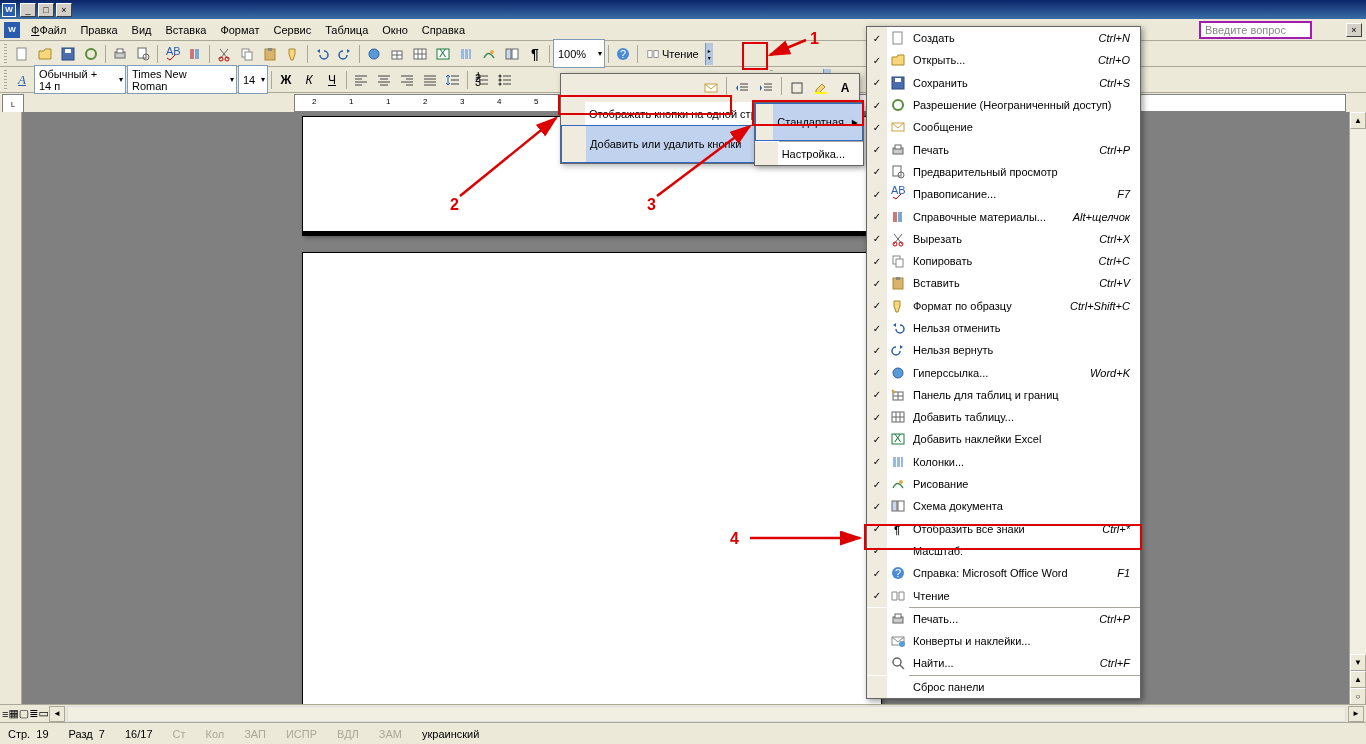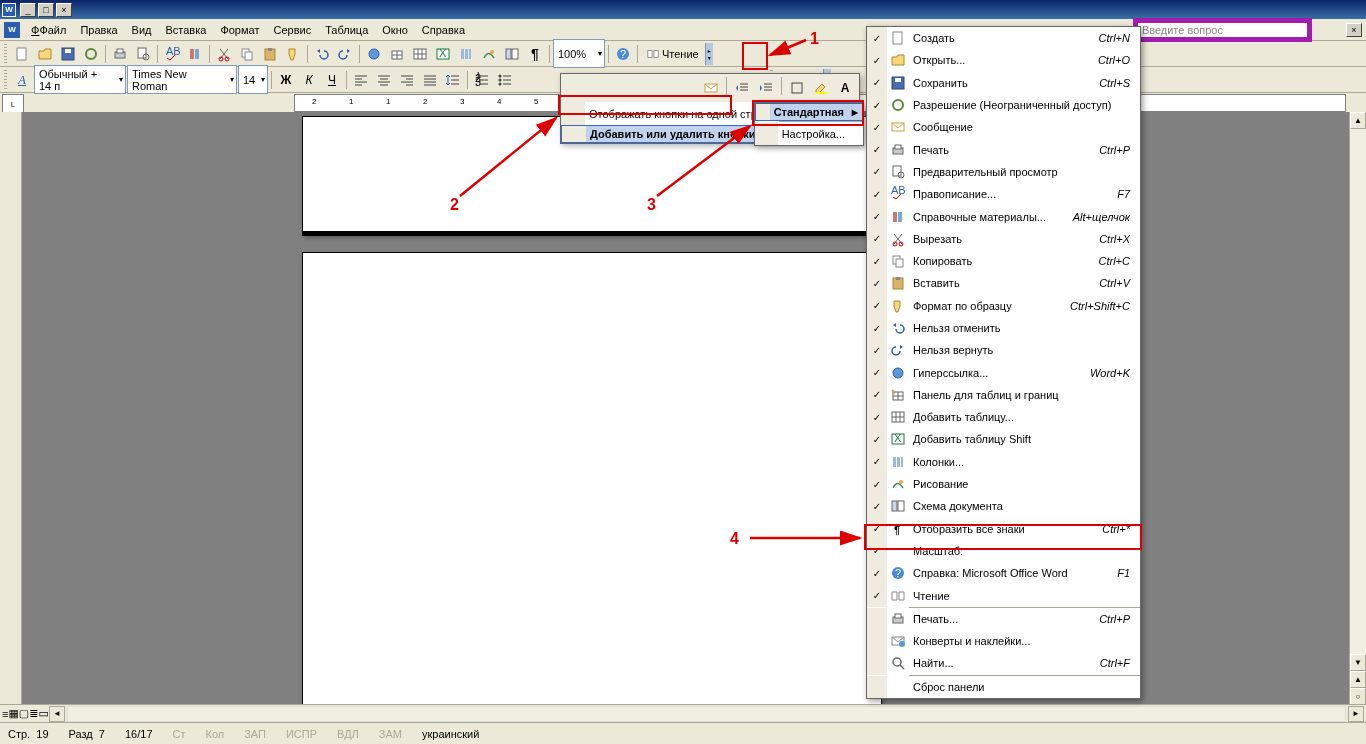--- a/index.html
+++ b/index.html
@@ -8,21 +8,21 @@
 .titlebar { background: linear-gradient(#0a246a, #3a6ea5); color: #fff; height: 19px; display: flex; align-items: center; padding: 0 2px; }
 .titlebar .word-icon { width: 14px; height: 14px; background: #2a5db0; border: 1px solid #fff; margin-right: 4px; display: inline-flex; align-items: center; justify-content: center; font-size: 8px; font-weight: bold; }
 .titlebar-text { flex: 1; font-weight: bold; }
 .win-buttons { display: flex; gap: 2px; }
 .win-btn { width: 16px; height: 14px; background: #d4d0c8; border: 1px solid #fff; border-right-color: #404040; border-bottom-color: #404040; font-size: 9px; display: flex; align-items: center; justify-content: center; cursor: pointer; color: #000; font-family: Arial; }
 
 .menubar { background: #ece9d8; height: 22px; display: flex; align-items: center; padding: 0 4px; border-bottom: 1px solid #aca899; }
 .menubar .word-icon2 { width: 16px; height: 16px; background: #2a5db0; margin-right: 4px; display: inline-flex; align-items: center; justify-content: center; font-size: 8px; font-weight: bold; color: #fff; }
 .menu-item { padding: 2px 7px; cursor: pointer; }
 .menu-item u { text-decoration: underline; }
-.question-box { margin-left: auto; margin-right: 30px; color: #888; padding: 1px 84px 1px 4px; border: 5px solid #a21caf; background: #fff; }
+.question-box { margin-left: auto; margin-right: 30px; color: #888; padding: 1px 24px 1px 4px; border: 2px solid #a21caf; background: #fff; }
 
 .toolbar { background: #ece9d8; height: 26px; display: flex; align-items: center; padding: 2px 4px; border-bottom: 1px solid #aca899; gap: 1px; }
 .tb-grip { width: 3px; height: 20px; background: repeating-linear-gradient(#aca899, #aca899 1px, transparent 1px, transparent 3px); margin-right: 3px; }
 .tb-btn { width: 22px; height: 22px; display: inline-flex; align-items: center; justify-content: center; cursor: pointer; border: 1px solid transparent; }
 .tb-sep { width: 1px; height: 18px; background: #aca899; margin: 0 2px; }
 .tb-combo { height: 29px; border: 1px solid #7f9db9; background: #fff; display: inline-flex; align-items: center; padding: 0 14px 0 4px; position: relative; cursor: pointer; }
 .tb-combo::after { content: "▾"; position: absolute; right: 2px; font-size: 8px; color: #000; }
 .tb-overflow { width: 8px; height: 22px; background: #b6c8e0; border-left: 1px solid #7a96b8; cursor: pointer; display: flex; flex-direction: column; align-items: center; justify-content: center; font-size: 6px; }
 
 .ico { width: 16px; height: 16px; display: block; }
@@ -46,21 +46,21 @@
 .statusbar { position: absolute; bottom: 0; left: 0; right: 0; height: 22px; background: #ece9d8; border-top: 1px solid #aca899; display: flex; align-items: center; padding: 0 4px; font-size: 11px; gap: 12px; }
 .stat-cell { padding: 0 4px; }
 .stat-dim { color: #aca899; }
 .hscroll-track { flex: 1; height: 16px; background: #f1efe2; margin: 0 2px; position: relative; border: 1px solid #ddd; }
 .hscroll-btn { width: 16px; height: 16px; background: #ece9d8; border: 1px solid #aca899; font-size: 8px; display: flex; align-items: center; justify-content: center; cursor: pointer; }
 
 
 .popup { position: absolute; background: #fff; border: 1px solid #666; box-shadow: 2px 2px 6px rgba(0,0,0,0.3); z-index: 100; }
 .popup-row { display: flex; align-items: center; height: 23px; padding-right: 18px; cursor: pointer; position: relative; }
 .popup-iconcol { width: 24px; height: 100%; display: flex; align-items: center; justify-content: center; background: #efebde; }
-.popup-row.highlighted { background: #c1d2ee; border: 1px solid #316ac5; height: 18px; font-weight: bold; }
+.popup-row.highlighted { background: #c1d2ee; border: 1px solid #316ac5; height: 38px; }
 .popup-row .arrow { position: absolute; right: 4px; font-size: 8px; }
 
 .overflow-menu { left: 560px; top: 73px; width: 300px; }
 .overflow-menu .sub-label { flex: 1; padding-left: 4px; }
 
 .submenu2 { position: absolute; left: 754px; top: 102px; width: 110px; background: #fff; border: 1px solid #666; box-shadow: 2px 2px 6px rgba(0,0,0,0.3); z-index: 100; }
 .submenu2 .popup-iconcol { background: #efebde; }
 
 .big-menu { position: absolute; left: 866px; top: 26px; width: 275px; background: #fff; border: 1px solid #666; box-shadow: 2px 2px 6px rgba(0,0,0,0.4); z-index: 110; }
 .bm-row { display: flex; align-items: center; height: 22.3px; cursor: pointer; }
@@ -687,21 +687,21 @@
       <div class="bm-shortcut"></div>
     </div>
     <div class="bm-row">
       <div class="bm-check">✓</div>
       <div class="bm-ico">
         <svg class="ico" viewBox="0 0 16 16">
           <rect x="2" y="3" width="12" height="10" fill="#fff" stroke="#1a7a3a"></rect>
           <text x="4" y="11" font-size="8" fill="#1a7a3a">X</text>
         </svg>
       </div>
-      <div class="bm-label">Добавить таблицу Shift</div>
+      <div class="bm-label">Добавить наклейки Excel</div>
       <div class="bm-shortcut"></div>
     </div>
     <div class="bm-row">
       <div class="bm-check">✓</div>
       <div class="bm-ico">
         <svg class="ico" viewBox="0 0 16 16">
           <rect x="3" y="3" width="3" height="10" fill="#9bb8e0"></rect>
           <rect x="7" y="3" width="3" height="10" fill="#9bb8e0"></rect>
           <rect x="11" y="3" width="2" height="10" fill="#9bb8e0"></rect>
         </svg>

